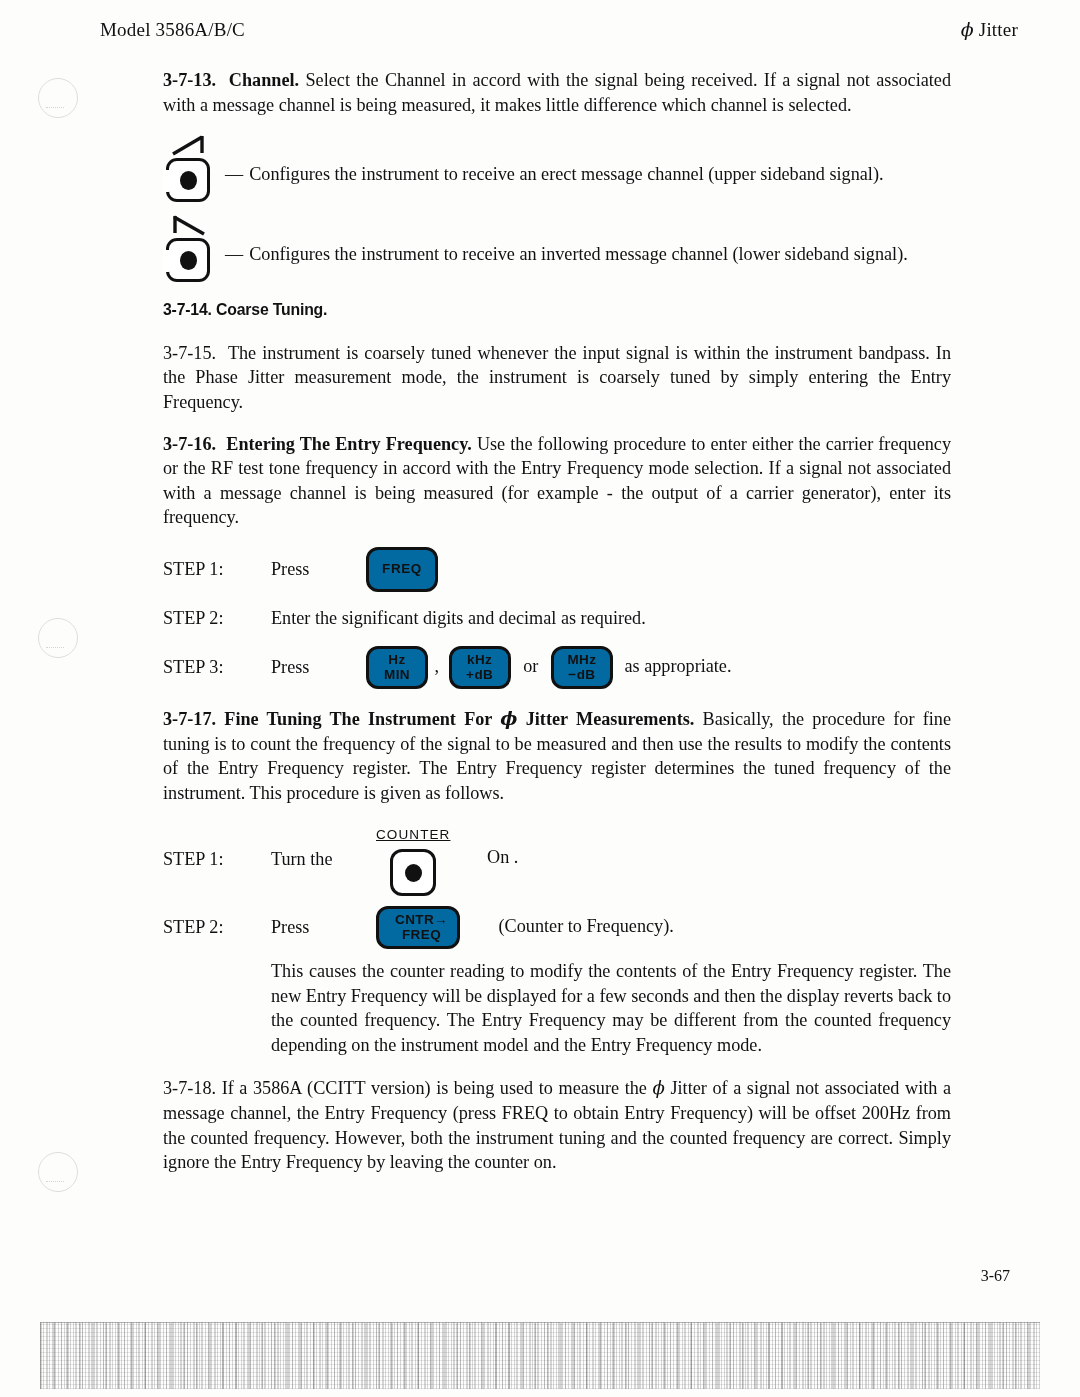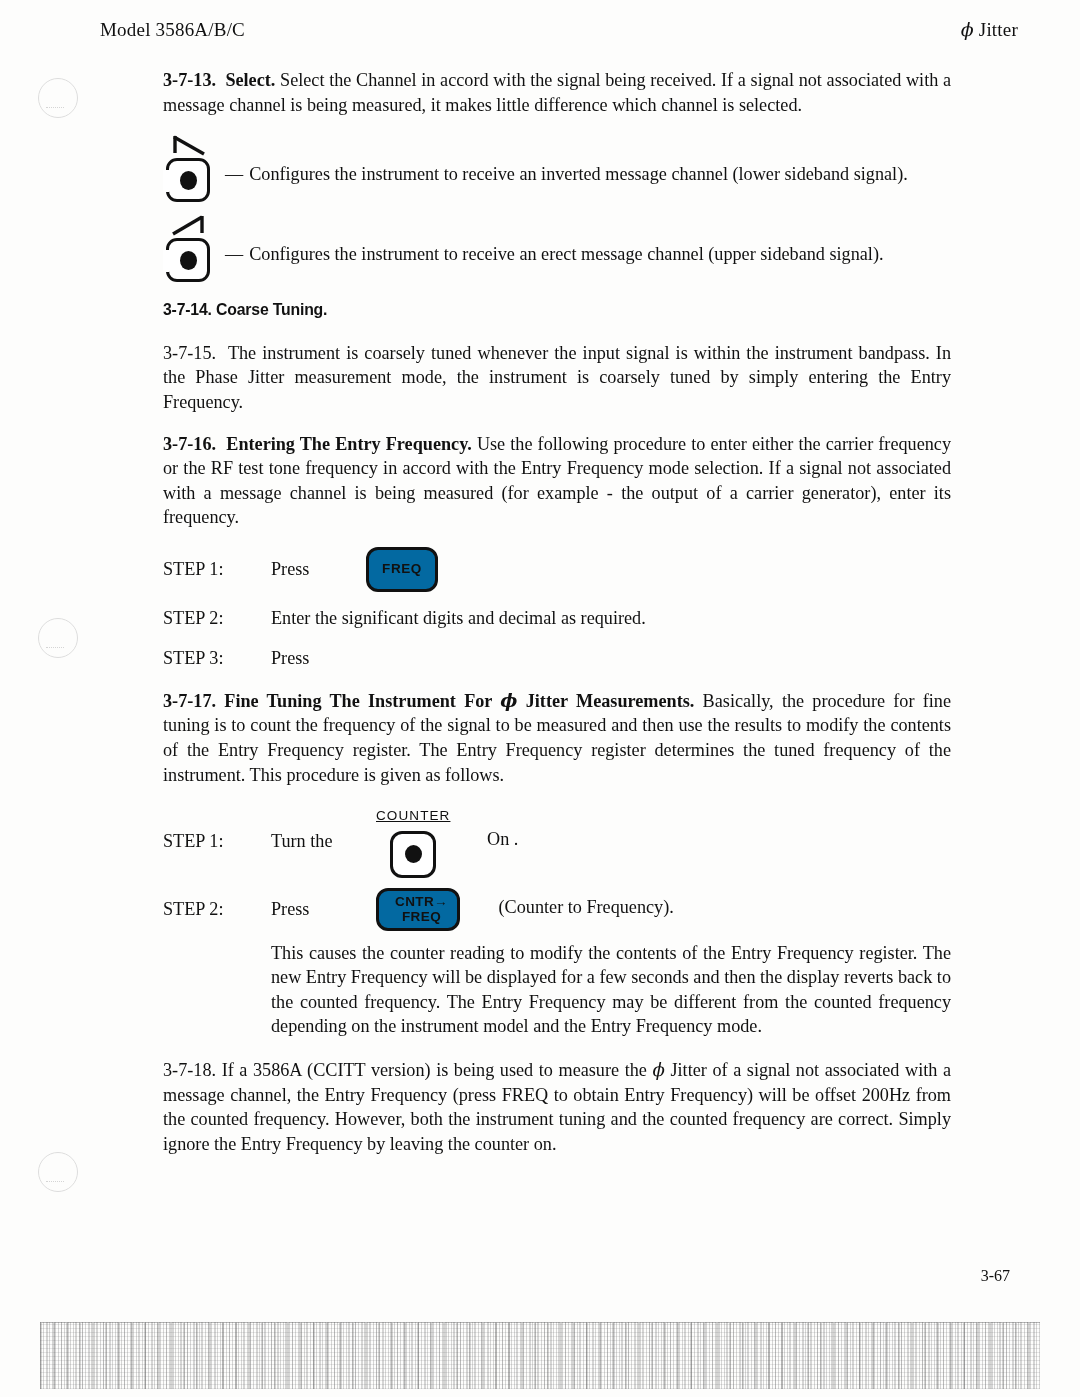--- a/index.html
+++ b/index.html
@@ -170,54 +170,54 @@
     <span>
       <span class="phi">ϕ</span>
       <span>Jitter</span>
     </span>
   </div>
 
   <div class="col">
 
     <p class="para">
       <b class="secnum">3-7-13.</b>&nbsp;
-      <b class="lead">Select.</b>
+      <b class="lead">Channel.</b>
       <span>Select the Channel in accord with the signal being received. If a signal not associated with a message channel is being measured, it makes little difference which channel is selected.</span>
     </p>
+
+    <div class="keyrow">
+      <div class="keycell">
+        <svg class="slope" viewBox="0 0 40 22">
+          <path d="M2 20 L31 3" stroke="#111" stroke-width="3.4" fill="none" stroke-linecap="butt"></path>
+          <path d="M31 2 L31 19" stroke="#111" stroke-width="3.4" fill="none" stroke-linecap="butt"></path>
+        </svg>
+        <div class="rkey">
+            <span class="notchL"></span>
+          </div>
+      </div>
+      <div class="keytext">
+        <span class="dash">—</span><span>Configures the instrument to receive an erect message channel (upper sideband signal).</span>
+      </div>
+    </div>
 
     <div class="keyrow">
       <div class="keycell">
         <svg class="slope" viewBox="0 0 40 22">
           <path d="M4 2 L4 19" stroke="#111" stroke-width="3.4" fill="none" stroke-linecap="butt"></path>
           <path d="M3 3 L33 20" stroke="#111" stroke-width="3.4" fill="none" stroke-linecap="butt"></path>
         </svg>
         <div class="rkey">
             <span class="notchL"></span>
           </div>
       </div>
       <div class="keytext">
         <span class="dash">—</span><span>Configures the instrument to receive an inverted message channel (lower sideband signal).</span>
       </div>
     </div>
 
-    <div class="keyrow">
-      <div class="keycell">
-        <svg class="slope" viewBox="0 0 40 22">
-          <path d="M2 20 L31 3" stroke="#111" stroke-width="3.4" fill="none" stroke-linecap="butt"></path>
-          <path d="M31 2 L31 19" stroke="#111" stroke-width="3.4" fill="none" stroke-linecap="butt"></path>
-        </svg>
-        <div class="rkey">
-            <span class="notchL"></span>
-          </div>
-      </div>
-      <div class="keytext">
-        <span class="dash">—</span><span>Configures the instrument to receive an erect message channel (upper sideband signal).</span>
-      </div>
-    </div>
-
     <div class="heading">3-7-14.  Coarse Tuning.</div>
 
     <p class="para">
       <span>3-7-15.</span>&nbsp;
       <span>The instrument is coarsely tuned whenever the input signal is within the instrument bandpass. In the Phase Jitter measurement mode, the instrument is coarsely tuned by simply entering the Entry Frequency.</span>
     </p>
 
     <p class="para">
       <b class="secnum">3-7-16.</b>&nbsp;
       <b class="lead">Entering The Entry Frequency.</b>
@@ -233,20 +233,37 @@
     </div>
 
     <div class="stepplain" style="margin-bottom:16px;">
       <div class="steplabel">STEP 2:</div>
       <div class="stepbody">Enter the significant digits and decimal as required.</div>
     </div>
 
     <div class="step" style="margin-bottom:18px;">
       <div class="steplabel">STEP 3:</div>
       <div class="stepverb">Press</div>
+      <div class="stepbody">
+        <span class="key key-2line">
+          <span class="l1">Hz</span>
+          <span class="l2">MIN</span>
+        </span>
+        <span class="comma">,</span>
+        <span class="key key-2line">
+          <span class="l1">kHz</span>
+          <span class="l2">+dB</span>
+        </span>
+        <span class="or">or</span>
+        <span class="key key-2line">
+          <span class="l1">MHz</span>
+          <span class="l2">−dB</span>
+        </span>
+        <span class="inlinepad">as appropriate.</span>
+      </div>
     </div>
 
     <p class="para">
       <b class="secnum">3-7-17.</b>&nbsp;<b class="lead">Fine Tuning The Instrument For </b><b class="lead phi">ϕ</b><b class="lead"> Jitter Measurements.</b>
       <span>Basically, the procedure for fine tuning is to count the frequency of the signal to be measured and then use the results to modify the contents of the Entry Frequency register. The Entry Frequency register determines the tuned frequency of the instrument. This procedure is given as follows.</span>
     </p>
 
     <div class="step" style="margin-top:6px;margin-bottom:10px;align-items:center;">
       <div class="steplabel">STEP 1:</div>
       <div class="stepverb" style="flex:0 0 105px;width:105px;">Turn the</div>

